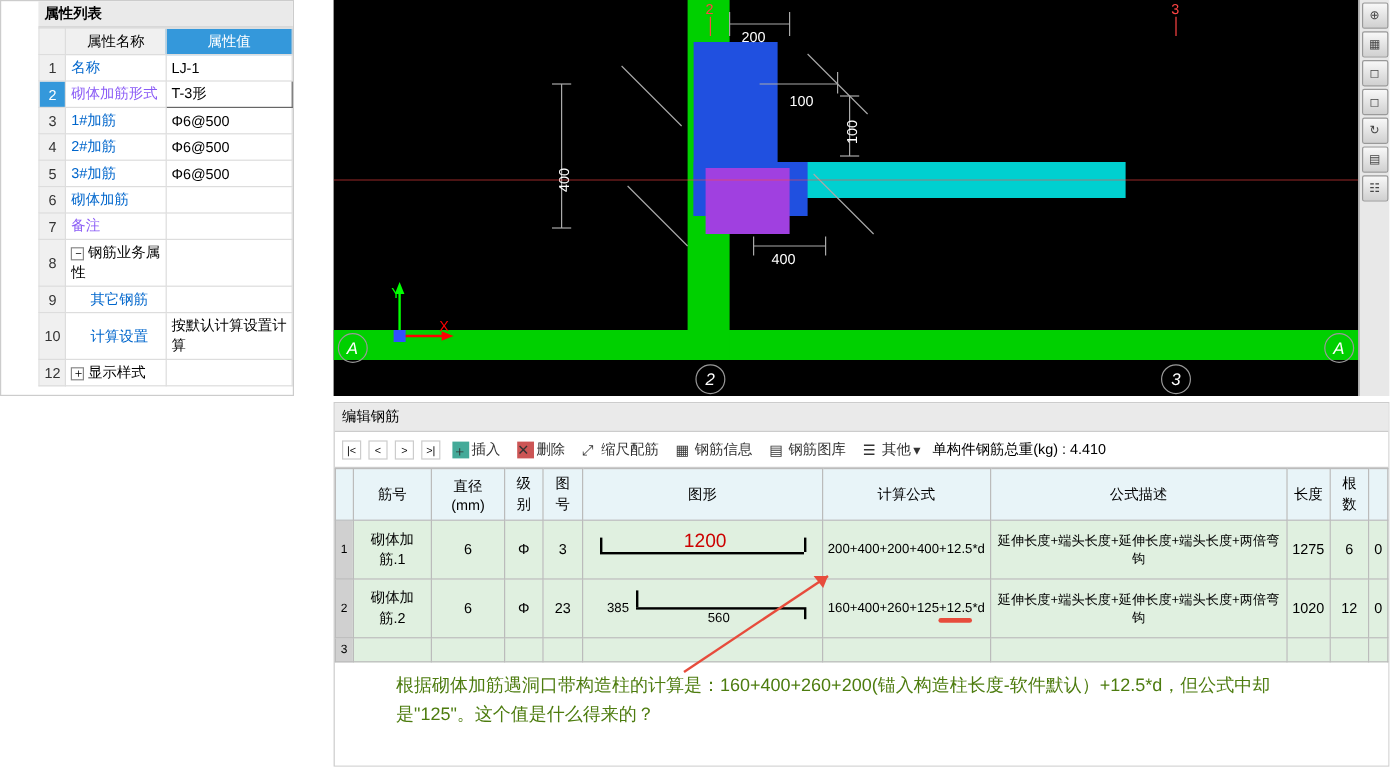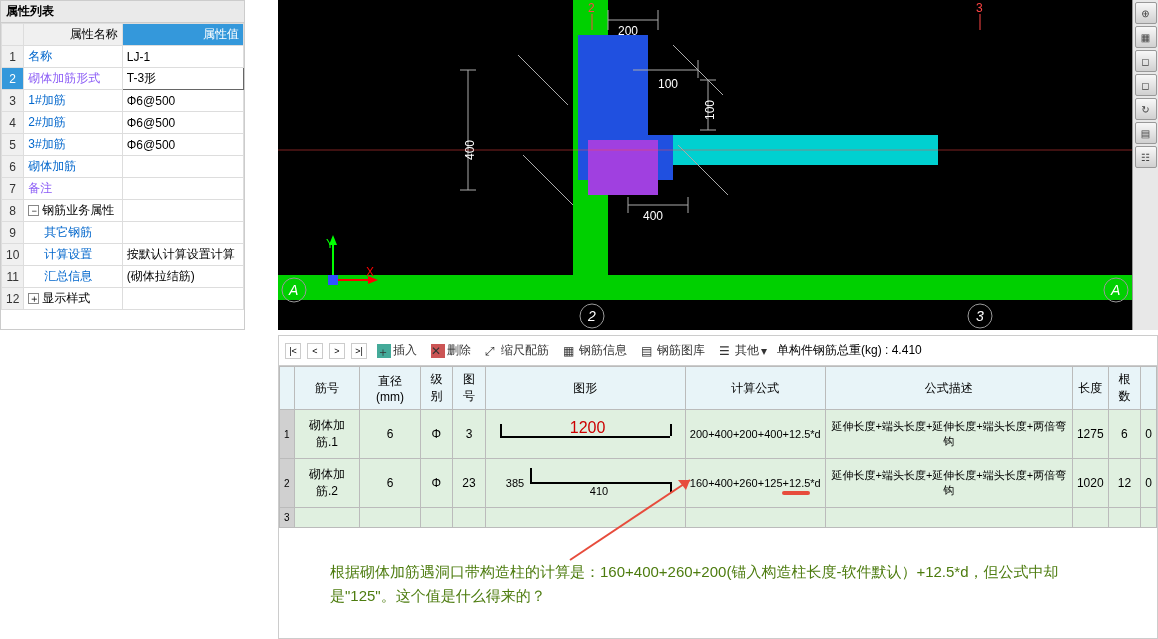--- a/index.html
+++ b/index.html
@@ -1,21 +1,21 @@
 <!DOCTYPE html>
 <html><head>
 <meta charset="utf-8">
 <style>
 * { box-sizing: border-box; margin: 0; padding: 0; font-family: "Microsoft YaHei", sans-serif; font-size: 12px; }
 body { width: 1158px; height: 639px; background: #fff; position: relative; overflow: hidden; }
-.prop-panel { position: absolute; left: 0; top: 0; width: 245px; height: 330px; background: #fff; border: 1px solid #ccc; }
+.prop-panel { position: absolute; left: 0; top: 0; width: 245px; height: 330px; background: #fff; border: 1px solid #ccc; padding-left: 31px; }
 .prop-title { background: #eaeaea; padding: 2px 5px; font-weight: bold; border-bottom: 1px solid #ccc; }
 .prop-table { width: 100%; border-collapse: collapse; }
 .prop-table th, .prop-table td { border: 1px solid #ddd; padding: 2px 4px; height: 19px; }
-.prop-table th { background: #f0f0f0; font-weight: normal; text-align: right; }
+.prop-table th { background: #f0f0f0; font-weight: normal; }
 .prop-table th.hdr-val { background: #3498db; color: #fff; }
 .prop-table td.row-num { background: #f0f0f0; text-align: center; width: 22px; color: #333; }
 .prop-table tr.sel td.row-num { background: #3498db; color: #fff; }
 .prop-table td.name { color: #0066cc; }
 .prop-table td.name-indent { color: #0066cc; padding-left: 20px; }
 .prop-table td.name-black { color: #8b5cf6; }
 .prop-table td.val-edit { border: 1px solid #666; }
 .prop-table td.exp { color: #000; }
 .exp-box { display: inline-block; width: 11px; height: 11px; border: 1px solid #888; text-align: center; line-height: 9px; font-size: 10px; margin-right: 3px; }
 
@@ -106,25 +106,20 @@
         </tr>
         <tr>
           <td class="row-num">9</td>
     <td class="name-indent ">其它钢筋</td>
     <td class=""></td>
         </tr>
         <tr>
           <td class="row-num">10</td>
     <td class="name-indent ">计算设置</td>
     <td class="">按默认计算设置计算</td>
-        </tr>
-        <tr>
-          <td class="row-num">11</td>
-    <td class="name-indent ">汇总信息</td>
-    <td class="">(砌体拉结筋)</td>
         </tr>
         <tr>
           <td class="row-num">12</td>
     <td class="name-black exp"><span class="exp-box">＋</span>显示样式</td>
     <td class=""></td>
         </tr>
       </tbody>
   </table>
 </div>
 
@@ -202,20 +197,21 @@
       <div class="tool-icon">▦</div>
       <div class="tool-icon">◻</div>
       <div class="tool-icon">◻</div>
       <div class="tool-icon">↻</div>
       <div class="tool-icon">▤</div>
       <div class="tool-icon">☷</div>
     </div>
 </div>
 
 <div class="bottom">
+  <div class="bot-title">编辑钢筋</div>
   <div class="bot-tb">
     <span class="arr-btn">|&lt;</span>
     <span class="arr-btn">&lt;</span>
     <span class="arr-btn">&gt;</span>
     <span class="arr-btn">&gt;|</span>
     <span class="tb-btn">
         <span class="tb-ico" style="background:#4a9">＋</span>
         <span>插入</span>
       </span>
     <span class="tb-btn">
@@ -279,21 +275,21 @@
     <td>砌体加筋.2</td>
     <td>6</td>
     <td>Φ</td>
     <td>23</td>
     <td style="width:200px;">
             <div class="shape-cell">
       <div class="shape-hook" style="left:40px;top:5px;height:14px;"></div>
       <div class="shape-line" style="left:40px;top:19px;width:140px;"></div>
       <div class="shape-hook" style="left:180px;top:19px;height:10px;"></div>
       <div class="shape-txt2" style="left:16px;top:14px;">385</div>
-      <div class="shape-txt2" style="left:100px;top:22px;">410</div>
+      <div class="shape-txt2" style="left:100px;top:22px;">560</div>
     </div>
           </td>
     <td class="formula-cell">160+400+260+125+12.5*d<div class="underline-red" style="margin-top:2px;margin-left:92px;"></div></td>
     <td class="formula-cell">延伸长度+端头长度+延伸长度+端头长度+两倍弯钩</td>
     <td>1020</td>
     <td>12</td>
     <td>0</td>
         </tr>
         <tr>
           <td class="rn">3</td>

